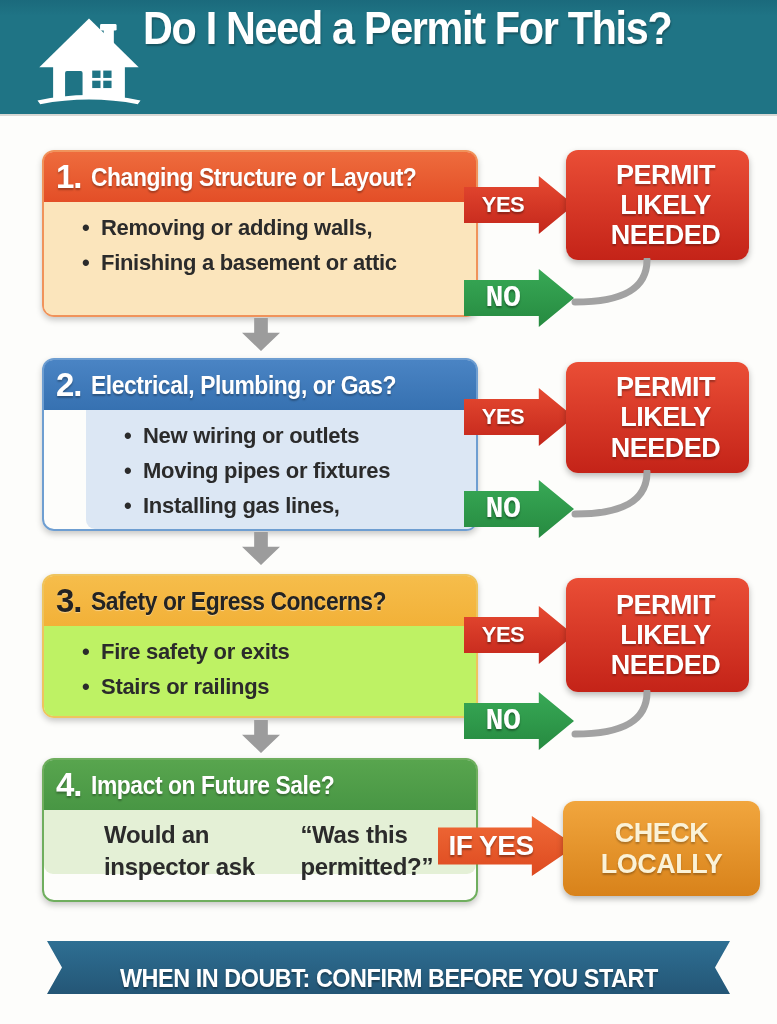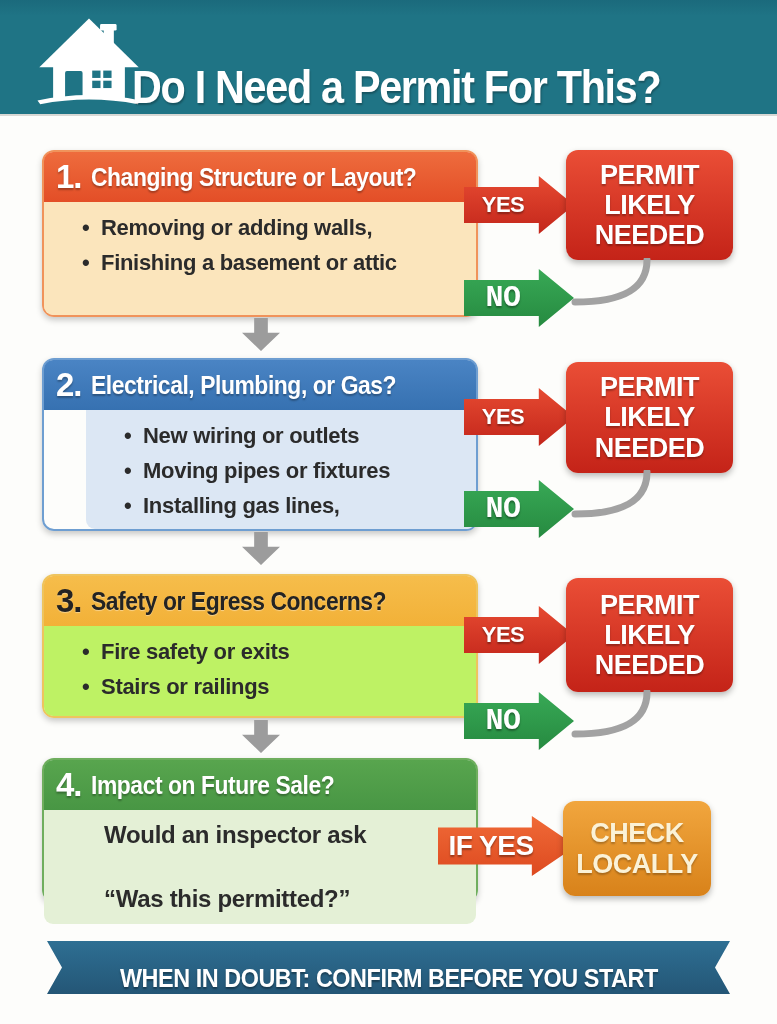--- a/index.html
+++ b/index.html
@@ -9,21 +9,21 @@
     font-family:"Liberation Sans",sans-serif;
   }
   
   .top-banner{
     position:absolute;left:0;top:0;width:777px;height:114px;
     background:linear-gradient(180deg,#1b6a7c 0%,#1f7485 14%,#1f7485 100%);
     box-shadow:0 2px 0 #d8d8d4;
   }
   .house{position:absolute;left:30px;top:14px;width:118px;height:92px;}
   .page-title{
-    position:absolute;left:132px;top:0;height:114px;display:flex;align-items:flex-end;
+    position:absolute;left:143px;top:0;height:114px;display:flex;align-items:flex-start;
   }
   .page-title span{
     font-size:47px;font-weight:bold;color:#ffffff;letter-spacing:-1.5px;
     white-space:nowrap;transform:scaleX(.88);transform-origin:left center;
     text-shadow:1px 2px 2px rgba(0,0,0,.28);
   }
   
   .card{
     position:absolute;left:42px;width:436px;border-radius:12px;
     box-shadow:0 3px 6px rgba(0,0,0,.22);border:2px solid transparent;
@@ -80,27 +80,28 @@
   .no{left:464px;width:110px;height:58px;background:linear-gradient(180deg,#38a956 0%,#268a40 100%);font-family:Liberation Mono, monospace;}
   .no span{font-size:30px;}
   .ifyes{left:438px;width:138px;height:60px;background:linear-gradient(180deg,#f06a37 0%,#dd4a20 100%);}
   .ifyes span{font-size:28px;}
   
   .permit{
     position:absolute;left:566px;width:167px;border-radius:12px;
     background:linear-gradient(180deg,#ea4e36 0%,#c42318 100%);
     display:flex;flex-direction:column;align-items:center;justify-content:center;
     box-shadow:0 3px 6px rgba(0,0,0,.28);
+    padding-left:16px;
   }
   .permit span{
     color:#fff;font-size:27px;font-weight:bold;line-height:1.12;
     letter-spacing:-.5px;text-shadow:0 2px 2px rgba(0,0,0,.3);
   }
   .check{
-    position:absolute;left:563px;top:801px;width:148px;height:95px;border-radius:12px;
+    position:absolute;left:563px;top:801px;width:197px;height:95px;border-radius:12px;
     background:linear-gradient(180deg,#f1a63e 0%,#d8821a 100%);
     display:flex;flex-direction:column;align-items:center;justify-content:center;
     box-shadow:0 3px 6px rgba(0,0,0,.28);
   }
   .check span{
     color:#fbf2d7;font-size:27px;font-weight:bold;line-height:1.12;
     letter-spacing:-.5px;text-shadow:0 2px 2px rgba(0,0,0,.25);
   }
   
   .step{
@@ -221,21 +222,21 @@
   <svg class="curve" style="top:690px;" viewBox="0 0 95 52">
     <path d="M82 2 C82 32 56 44 10 44" stroke="#a2a2a2" stroke-width="7" fill="none" stroke-linecap="round"></path>
   </svg>
   <div class="step" style="top:720px;"></div>
 
   <div class="card s4" style="top:758px;height:144px;">
     <div class="card-header light">
       <span class="num">4.</span>
       <span class="htitle">Impact on Future Sale?</span>
     </div>
-    <div class="card-body" style="height:114px;display:flex;flex-direction:column;justify-content:space-between;">
+    <div class="card-body" style="height:64px;display:flex;flex-direction:row;justify-content:center;">
       <div class="plain-line">Would an inspector ask</div>
       <div class="plain-line">“Was this permitted?”</div>
     </div>
   </div>
   <div class="harrow ifyes" style="top:816px;">
     <span>IF YES</span>
   </div>
   <div class="check">
     <span>CHECK</span>
     <span>LOCALLY</span>

